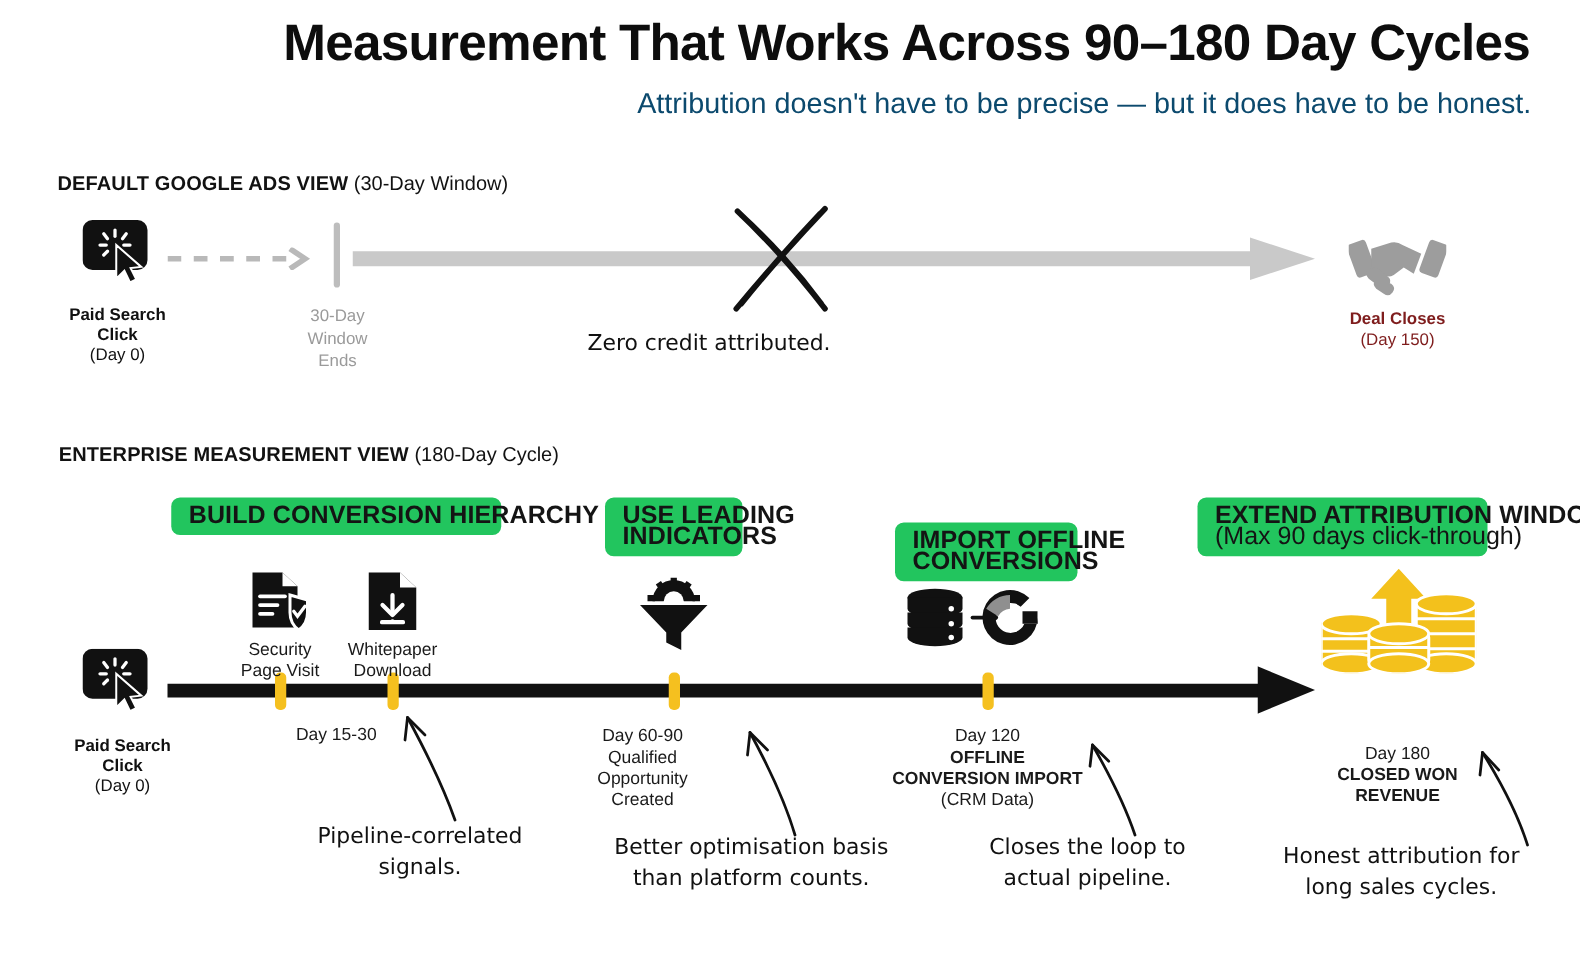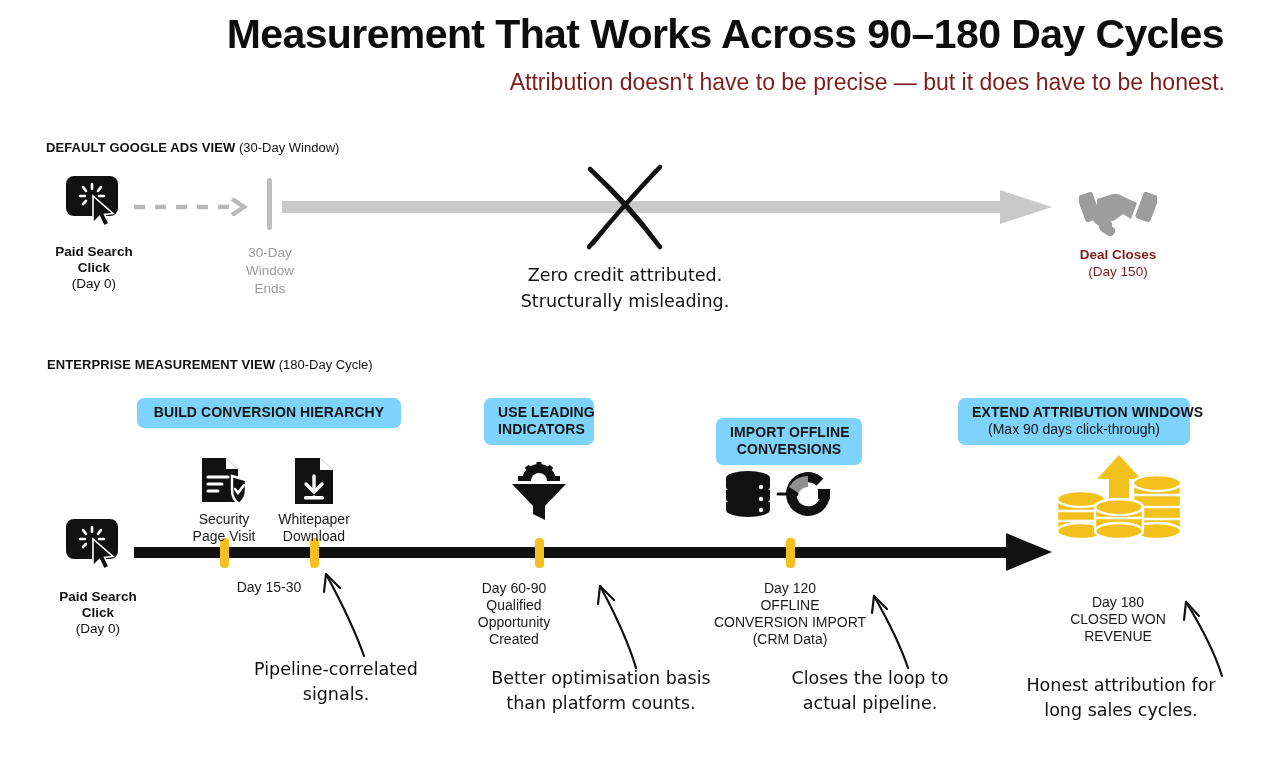--- a/index.html
+++ b/index.html
@@ -14,25 +14,25 @@
   .abs { position: absolute; text-align: right; }
 
   
   #page-title {
     left: 44px; top: 8px; width: 1180px;
     font-size: 41px; font-weight: 700; letter-spacing: -0.6px;
     line-height: 52px; color: #0d0d0d;
   }
   #page-subtitle {
     left: 45px; top: 66px; width: 1180px;
-    font-size: 23px; font-weight: 400; line-height: 32px; color: #7f1d1d;
-  }
-
-  
-  .section-head { font-size: 13px; line-height: 22px; white-space: nowrap; }
+    font-size: 23px; font-weight: 400; line-height: 32px; color: #0c4a6e;
+  }
+
+  
+  .section-head { font-size: 16px; line-height: 22px; white-space: nowrap; }
   .section-head .strong { font-weight: 700; letter-spacing: 0.1px; }
   .section-head .paren  { font-weight: 400; }
   #sec1-head { left: 46px; top: 137px; }
   #sec2-head { left: 47px; top: 354px; }
 
   
   .click-icon { width: 56px; height: 44px; }
 
   #s1-click { left: 66px; top: 176px; }
   #s1-click-label {
@@ -46,36 +46,36 @@
     left: 267px; top: 178px; width: 5px; height: 52px;
     background: #bdbdbd; border-radius: 3px;
   }
   #s1-window-label {
     left: 206px; top: 244px; width: 128px; text-align: center;
     font-size: 13.5px; line-height: 18px; color: #9a9a9a;
   }
   #s1-arrow { left: 282px; top: 188px; width: 770px; height: 38px; }
   #s1-x { left: 580px; top: 163px; width: 88px; height: 88px; }
   #s1-x-note {
-    left: 470px; top: 262px; width: 310px; text-align: center;
+    left: 470px; top: 262px; width: 310px; text-align: left;
     font-family: "DejaVu Sans", sans-serif;
     font-size: 17.5px; line-height: 26px; color: #111;
   }
   #s1-deal-icon { left: 1079px; top: 183px; width: 78px; height: 58px; }
   #s1-deal-label {
     left: 1048px; top: 246px; width: 140px; text-align: center;
     font-size: 13.5px; line-height: 17px; font-weight: 700; color: #7f1d1d;
   }
   #s1-deal-label .day { font-weight: 400; }
 
   
   .badge {
-    background: #7dd3fc; border-radius: 7px;
+    background: #22c55e; border-radius: 7px;
     padding: 6px 14px 7px; text-align: center;
-    font-size: 14px; line-height: 17px; color: #141414;
+    font-size: 20px; line-height: 17px; color: #141414;
   }
   .badge .b-top { font-weight: 700; letter-spacing: 0.1px; white-space: nowrap; }
   .badge .b-sub { font-weight: 400; white-space: nowrap; }
   #badge-0 { left: 137px; top: 398px; width: 264px; }
   #badge-1 { left: 484px; top: 398px; width: 110px; }
   #badge-2 { left: 716px; top: 418px; width: 146px; }
   #badge-3 { left: 958px; top: 398px; width: 232px; }
 
   
   #timeline-line {
@@ -90,21 +90,21 @@
   #s2-click-label {
     left: 24px; top: 589px; width: 148px; text-align: center;
     font-size: 13.5px; line-height: 16px; font-weight: 700; color: #111;
   }
   #s2-click-label .day { font-weight: 400; }
 
   
   .ms-caption {
     text-align: center; font-size: 14px; line-height: 17px; color: #1a1a1a;
   }
-  .ms-caption .bold { font-weight: 400; text-align: center; }
+  .ms-caption .bold { font-weight: 700; text-align: center; }
 
   #ms0-icon { left: 198px; top: 456px; width: 52px; height: 50px; }
   #ms0-cap  { left: 163px; top: 511px; width: 122px; }
   #ms1-icon { left: 292px; top: 456px; width: 44px; height: 50px; }
   #ms1-cap  { left: 258px; top: 511px; width: 112px; }
   #day-15-30 { left: 206px; top: 578px; width: 126px; text-align: center;
                font-size: 14px; line-height: 18px; color: #1a1a1a; }
 
   #ms2-icon { left: 508px; top: 462px; width: 62px; height: 62px; }
   #ms2-cap  { left: 444px; top: 580px; width: 140px; }
@@ -183,21 +183,20 @@
 </div>
 
 <div class="abs" id="s1-x">
   <svg width="88" height="88" viewBox="0 0 88 88">
     <path d="M10 6 Q46 40 80 84 M13 9 Q49 42 77 80" stroke="#111" stroke-width="4.5" fill="none" stroke-linecap="round"></path>
     <path d="M80 4 Q44 42 9 84 M76 8 Q42 44 13 80" stroke="#111" stroke-width="4.5" fill="none" stroke-linecap="round"></path>
   </svg>
 </div>
 <div class="abs hand" id="s1-x-note">
   <span>Zero credit attributed.</span><br>
-  <span>Structurally misleading.</span>
 </div>
 
 <div class="abs" id="s1-deal-icon">
   <svg width="78" height="58" viewBox="0 0 78 58">
     <g fill="#9d9d9d">
       <rect x="2" y="10" width="16" height="28" rx="3" transform="rotate(-20 10 24)"></rect>
       <rect x="60" y="10" width="16" height="28" rx="3" transform="rotate(20 68 24)"></rect>
       <path d="M18 16 L34 11 Q39 10 43 13 L58 20 L52 36 L44 31 L36 37 Q31 40 27 36 L18 30 Z"></path>
       <path d="M16 32 Q12 36 16 40 L24 46 Q28 49 32 45 Q35 41 31 38 L22 31 Z"></path>
       <path d="M22 40 Q18 44 22 48 L28 52 Q32 55 35 51 Q38 47 34 44 Z"></path>

